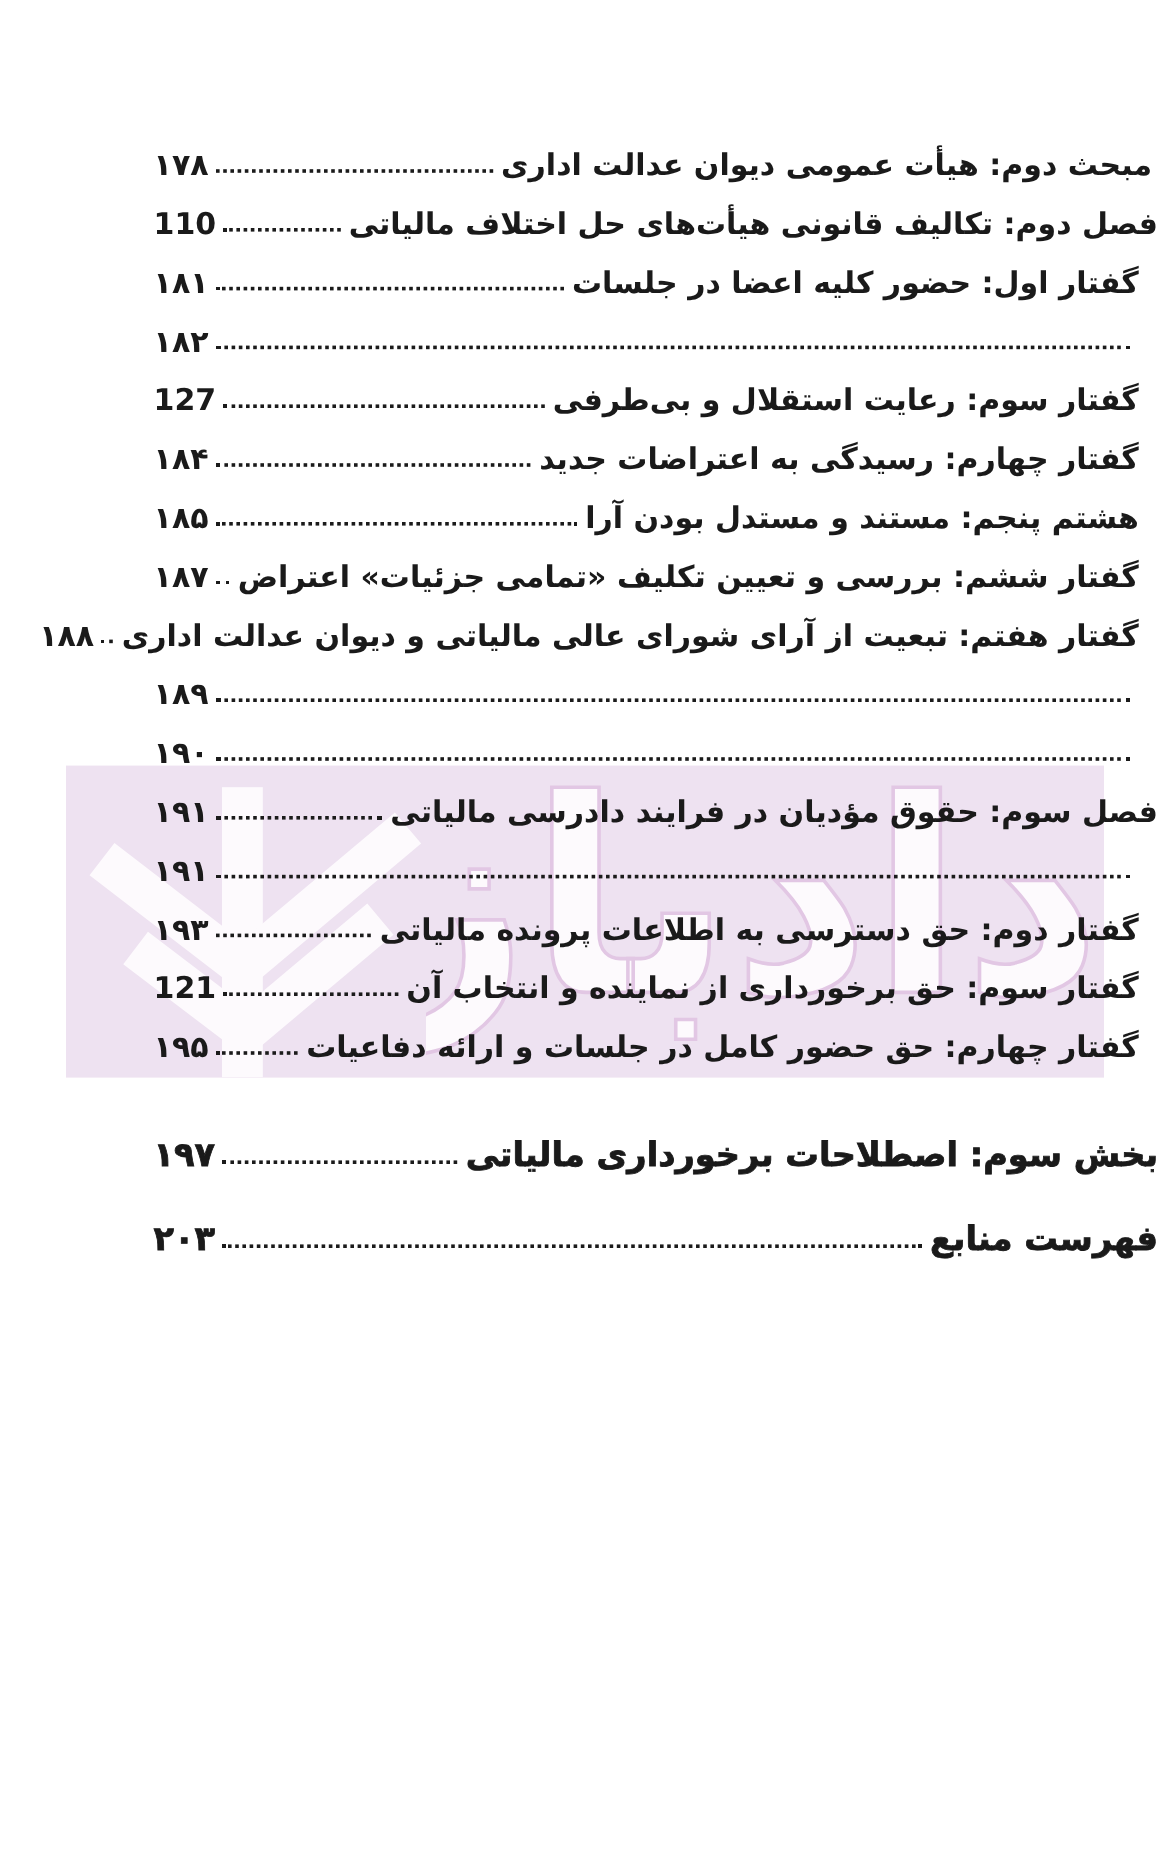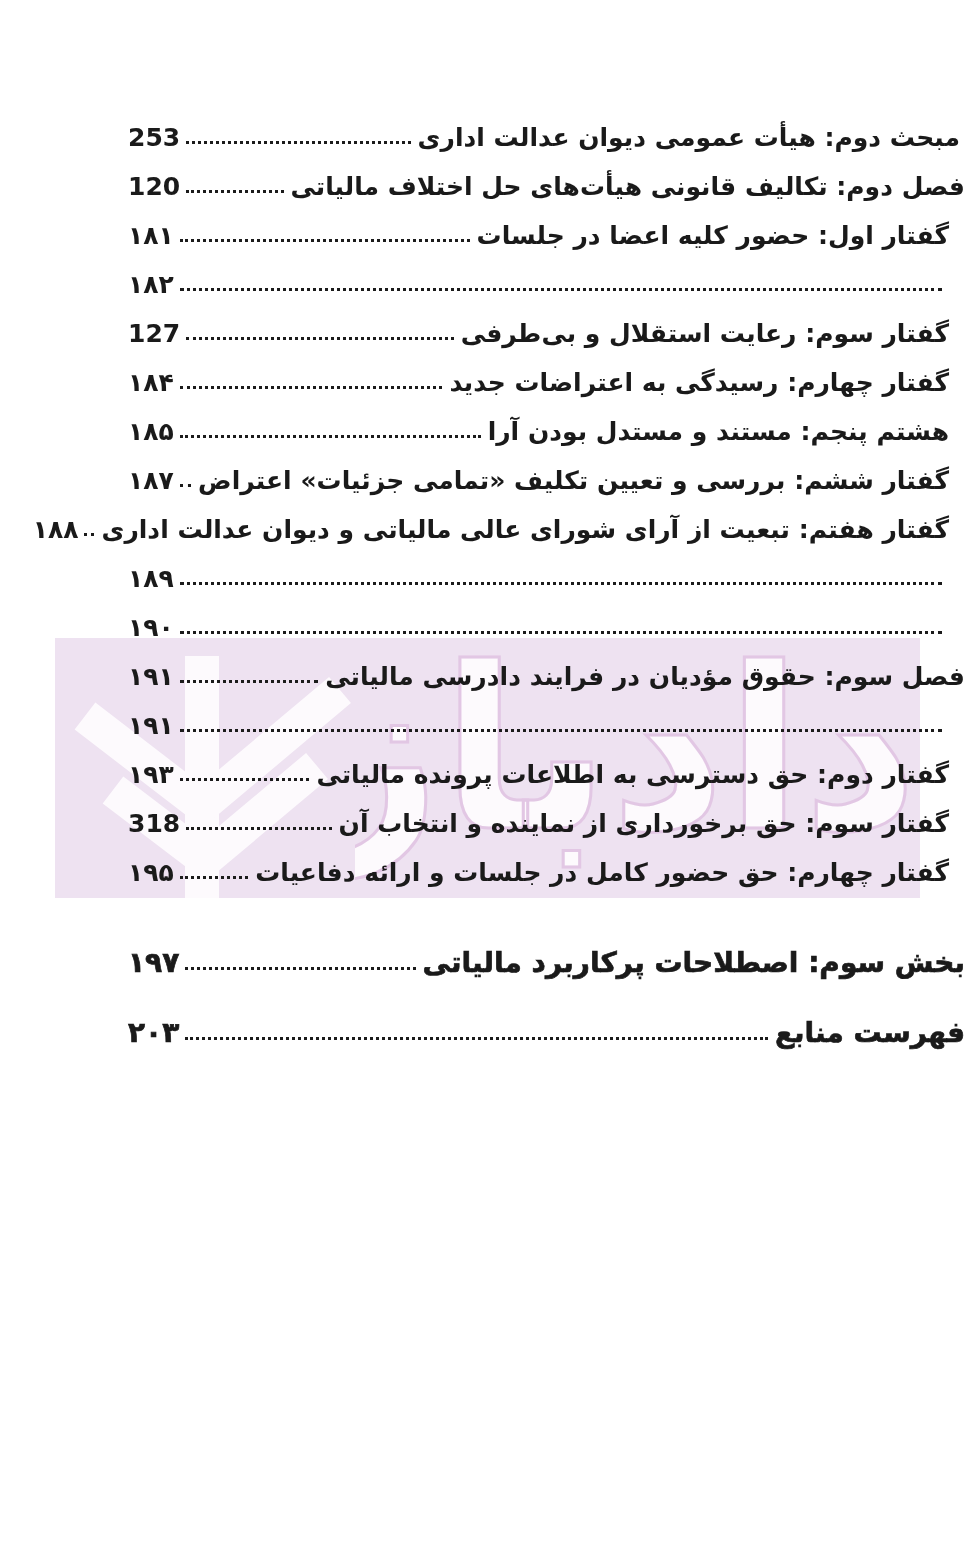--- a/index.html
+++ b/index.html
@@ -112,27 +112,27 @@
 
       <polyline points="58,152 150,222 262,128" fill="none" stroke="#fdfafd" stroke-width="34"></polyline>
     </svg>
     <div class="wm-text">دادبازار</div>
   </div>
 
   <div class="toc" id="toc-list">
     <div class="toc-row indent-mabhas">
       <span class="toc-title">مبحث دوم: هیأت عمومی دیوان عدالت اداری</span>
       <span class="leader"></span>
-      <span class="toc-page">253</span>
+      <span class="toc-page">۱۷۸</span>
     </div>
 
     <div class="toc-row indent-fasl">
       <span class="toc-title">فصل دوم: تکالیف قانونی هیأت‌های حل اختلاف مالیاتی</span>
       <span class="leader"></span>
-      <span class="toc-page">120</span>
+      <span class="toc-page">110</span>
     </div>
 
     <div class="toc-row indent-goftar">
       <span class="toc-title">گفتار اول: حضور کلیه اعضا در جلسات</span>
       <span class="leader"></span>
       <span class="toc-page">۱۸۱</span>
     </div>
 
     <div class="toc-row indent-goftar">
       <span class="leader"></span>
@@ -192,31 +192,31 @@
 
     <div class="toc-row indent-goftar">
       <span class="toc-title">گفتار دوم: حق دسترسی به اطلاعات پرونده مالیاتی</span>
       <span class="leader"></span>
       <span class="toc-page">۱۹۳</span>
     </div>
 
     <div class="toc-row indent-goftar">
       <span class="toc-title">گفتار سوم: حق برخورداری از نماینده و انتخاب آن</span>
       <span class="leader"></span>
-      <span class="toc-page">318</span>
+      <span class="toc-page">121</span>
     </div>
 
     <div class="toc-row indent-goftar">
       <span class="toc-title">گفتار چهارم: حق حضور کامل در جلسات و ارائه دفاعیات</span>
       <span class="leader"></span>
       <span class="toc-page">۱۹۵</span>
     </div>
 
     <div class="toc-row indent-bakhsh bold-row gap-large">
-      <span class="toc-title">بخش سوم: اصطلاحات پرکاربرد مالیاتی</span>
+      <span class="toc-title">بخش سوم: اصطلاحات برخورداری مالیاتی</span>
       <span class="leader"></span>
       <span class="toc-page">۱۹۷</span>
     </div>
 
     <div class="toc-row indent-bakhsh bold-row gap-medium">
       <span class="toc-title">فهرست منابع</span>
       <span class="leader"></span>
       <span class="toc-page">۲۰۳</span>
     </div>
   </div>

